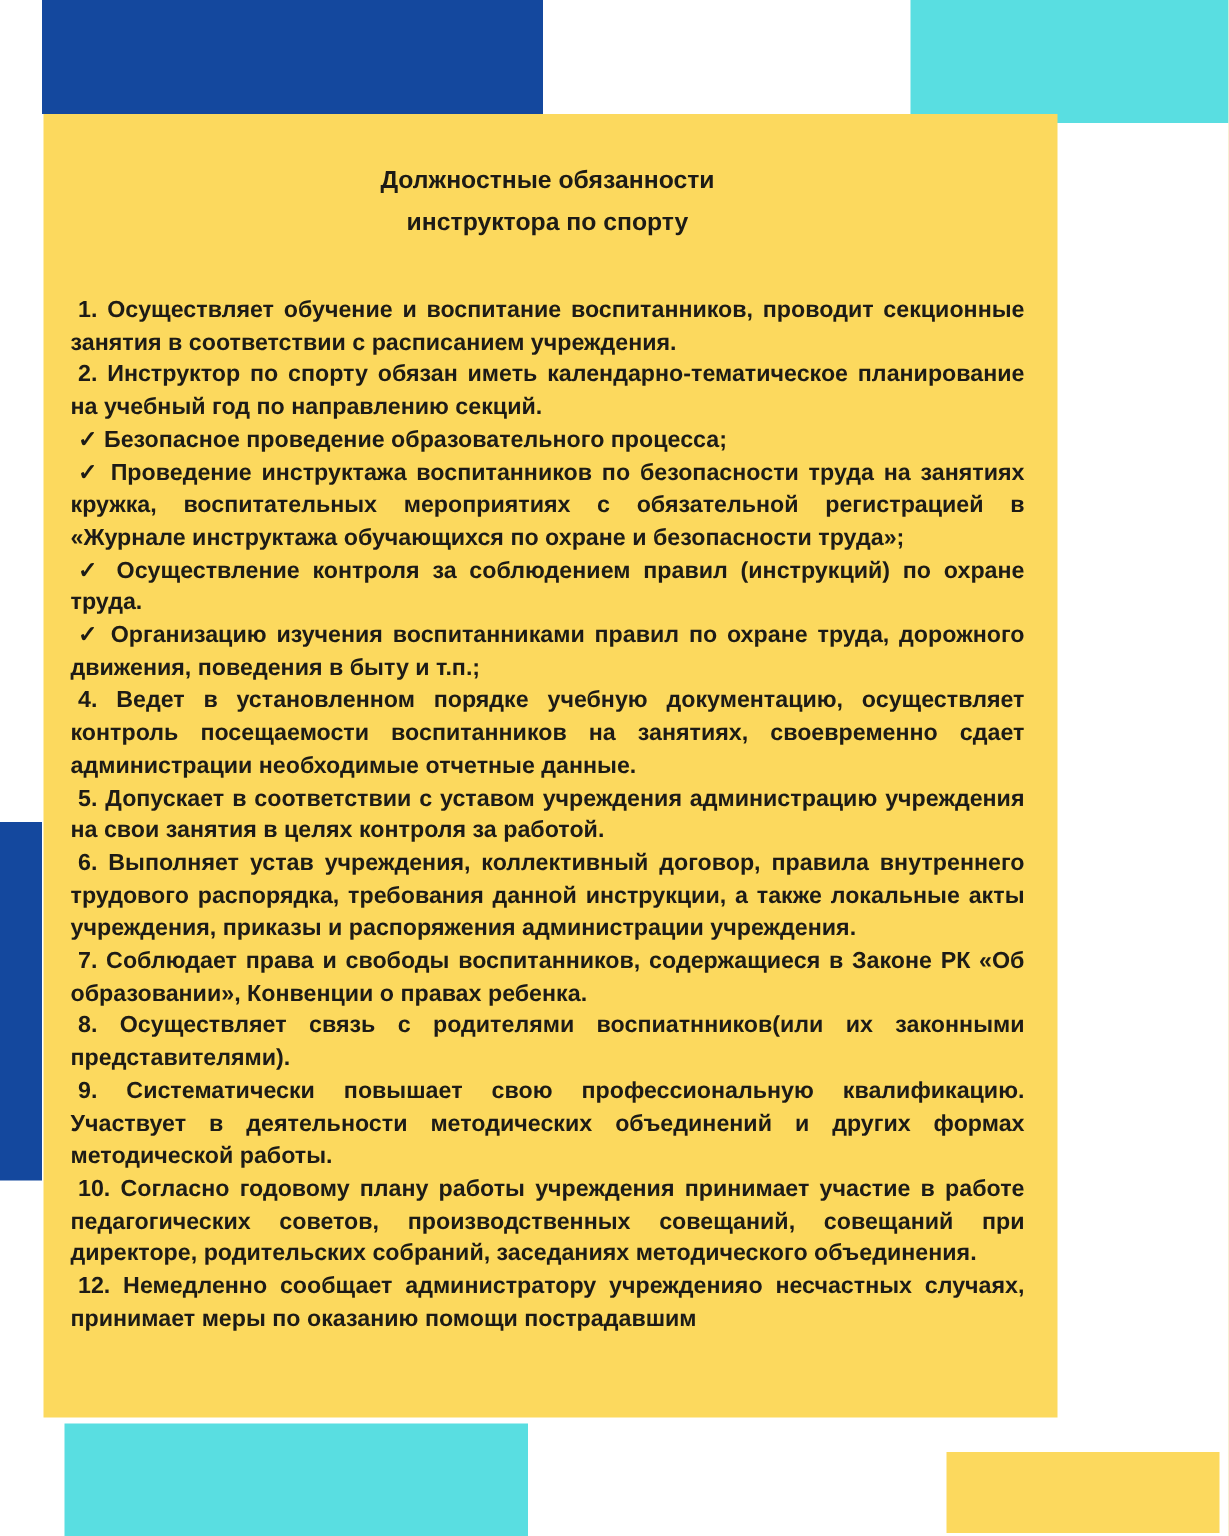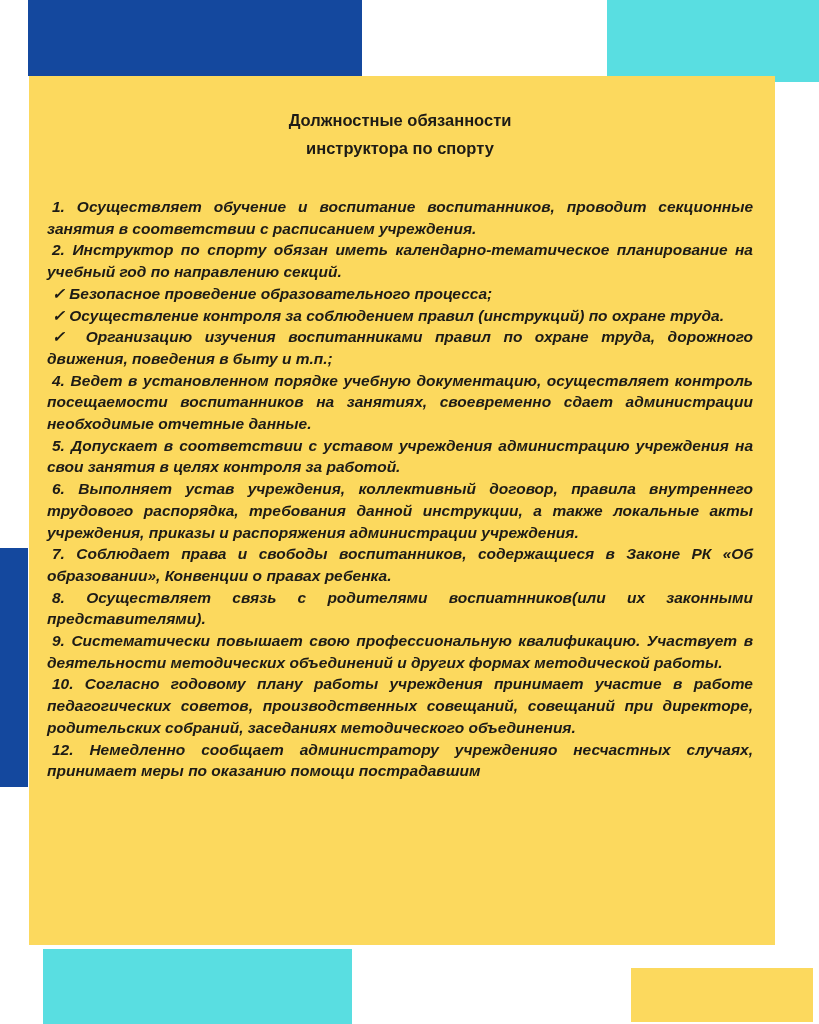--- a/index.html
+++ b/index.html
@@ -30,21 +30,21 @@
   .rect-top-left   { left: 28px;  top: 0;     width: 334px; height: 76px; }
   .rect-top-right  { left: 607px; top: 0;     width: 212px; height: 82px; }
   .rect-left-mid   { left: 0;     top: 548px; width: 28px;  height: 239px; }
   .rect-bottom-left{ left: 43px;  top: 949px; width: 309px; height: 75px; }
   .rect-bottom-right{ left: 631px; top: 968px; width: 182px; height: 54px; }
 
   .card {
     position: absolute;
     left: 29px;
     top: 76px;
-    width: 746px;
+    width: 676px;
     height: 869px;
     background: var(--yellow);
     z-index: 2;
     padding: 30px 22px 10px 18px;
     overflow: hidden;
   }
   .title {
     text-align: center;
     font-weight: 700;
     font-size: 16.5px;
@@ -56,21 +56,20 @@
     color: var(--text);
     font-weight: 700;
     font-size: 15.5px;
     line-height: 21.7px;
   }
   .para {
     margin: 0;
     text-align: justify;
     text-align-last: left;
     text-indent: 5px;
-    font-style: italic;
   }
 </style>
 </head>
 <body>
 
 <div class="page">
 
   <div class="decor blue rect-top-left"></div>
   <div class="decor teal rect-top-right"></div>
   <div class="decor blue rect-left-mid"></div>
@@ -80,20 +79,21 @@
   <div class="card">
     <h1 class="title">
       <span>Должностные обязанности</span><br>
       <span>инструктора по спорту</span>
     </h1>
 
     <div class="body-text">
       <p class="para">1. Осуществляет обучение и воспитание воспитанников, проводит секционные занятия в соответствии с расписанием учреждения.</p>
       <p class="para">2. Инструктор по спорту обязан иметь календарно-тематическое планирование на учебный год по направлению секций.</p>
       <p class="para">✓ Безопасное проведение образовательного процесса;</p>
+      <p class="para">✓ Проведение инструктажа воспитанников по безопасности труда на занятиях кружка, воспитательных мероприятиях с обязательной регистрацией в «Журнале инструктажа обучающихся по охране и безопасности труда»;</p>
       <p class="para">✓ Осуществление контроля за соблюдением правил (инструкций) по охране труда.</p>
       <p class="para">✓ Организацию изучения воспитанниками правил по охране труда, дорожного движения, поведения в быту и т.п.;</p>
       <p class="para">4. Ведет в установленном порядке учебную документацию, осуществляет контроль посещаемости воспитанников на занятиях, своевременно сдает администрации необходимые отчетные данные.</p>
       <p class="para">5. Допускает в соответствии с уставом учреждения администрацию учреждения на свои занятия в целях контроля за работой.</p>
       <p class="para">6. Выполняет устав учреждения, коллективный договор, правила внутреннего трудового распорядка, требования данной инструкции, а также локальные акты учреждения, приказы и распоряжения администрации учреждения.</p>
       <p class="para">7. Соблюдает права и свободы воспитанников, содержащиеся в Законе РК «Об образовании», Конвенции о правах ребенка.</p>
       <p class="para">8. Осуществляет связь с родителями воспиатнников(или их законными представителями).</p>
       <p class="para">9. Систематически повышает свою профессиональную квалификацию. Участвует в деятельности методических объединений и других формах методической работы.</p>
       <p class="para">10. Согласно годовому плану работы учреждения принимает участие в работе педагогических советов, производственных совещаний, совещаний при директоре, родительских собраний, заседаниях методического объединения.</p>
       <p class="para">12. Немедленно сообщает администратору учрежденияо несчастных случаях, принимает меры по оказанию помощи пострадавшим</p>

